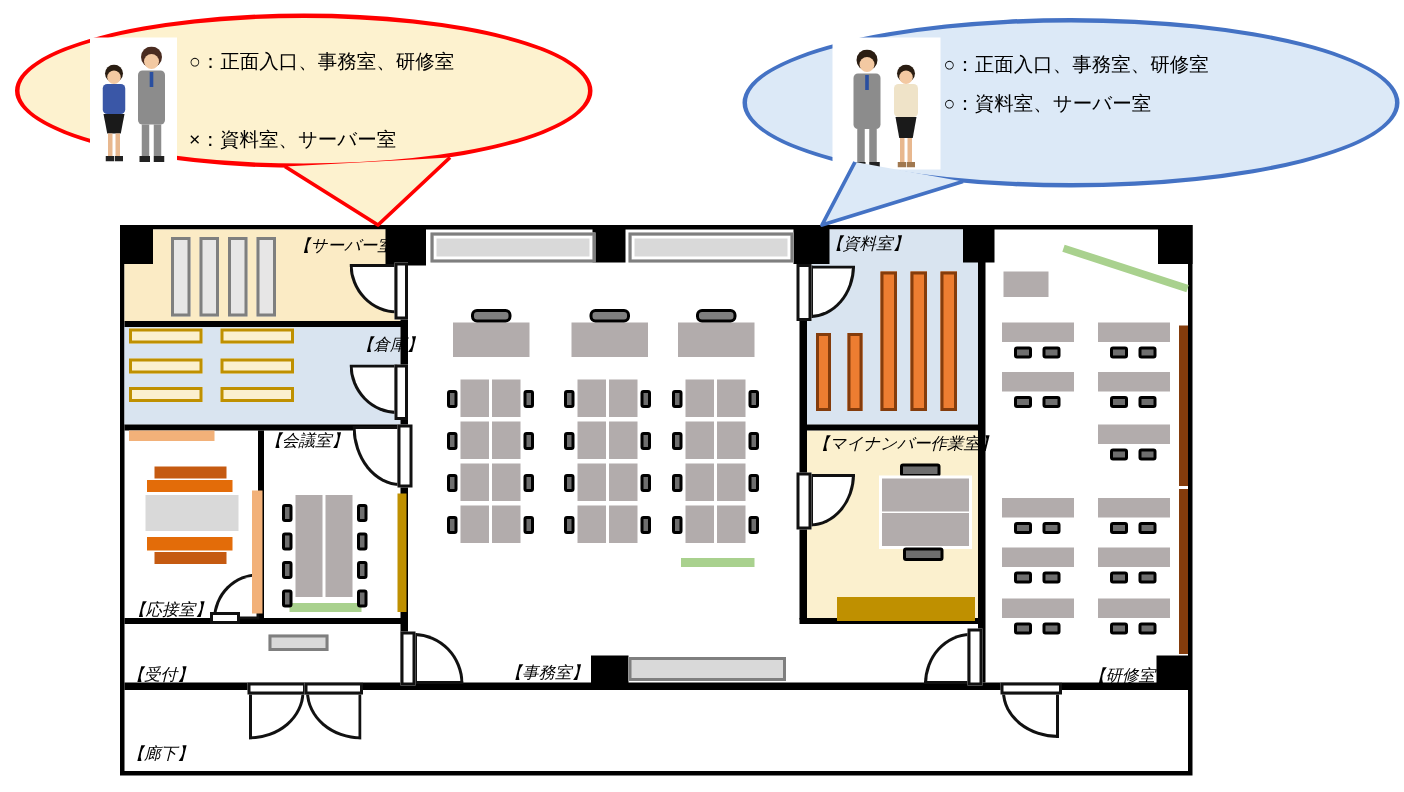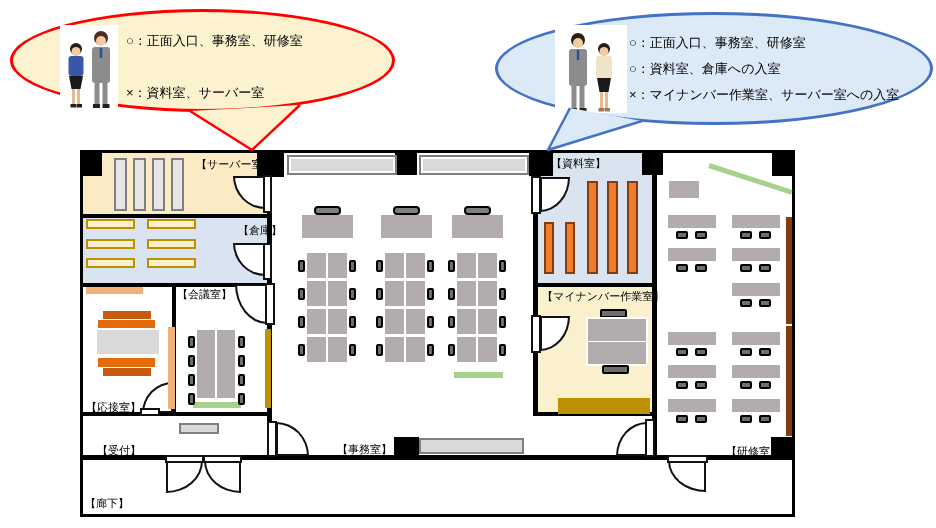--- a/index.html
+++ b/index.html
@@ -11,21 +11,21 @@
   .room{position:absolute;}
   .wall{position:absolute;background:#000;}
   .col{position:absolute;background:#000;}
   .window{position:absolute;background:#D9D9D9;border:2px solid #7F7F7F;box-shadow:inset 0 0 0 2px #fff;}
   .door-arc{position:absolute;background:#fff;border:2px solid #111;}
   .r-tl{border-radius:100% 0 0 0;}
   .r-tr{border-radius:0 100% 0 0;}
   .r-br{border-radius:0 0 100% 0;}
   .r-bl{border-radius:0 0 0 100%;}
   .door-panel{position:absolute;background:#fff;border:2px solid #111;}
-  .room-label{position:absolute;font-size:11px;color:#000;white-space:nowrap;line-height:13px;}
+  .room-label{position:absolute;font-size:11px;color:#000;white-space:nowrap;line-height:13px;font-style:italic;}
   .rack{position:absolute;background:#E7E6E6;border:2px solid #7F7F7F;}
   .wshelf{position:absolute;background:#FBF0CE;border:2px solid #BF9000;}
   .oshelf{position:absolute;background:#ED7D31;border:2px solid #843C0C;}
   .desk{position:absolute;background:#B2ACAC;}
   .chair-v{position:absolute;background:#6e6e6e;border:2px solid #000;border-radius:2px;}
   .chair-h{position:absolute;background:#6e6e6e;border:2px solid #000;border-radius:2px;}
   .monitor{position:absolute;background:#7F7F7F;border:2px solid #000;border-radius:4px;}
   .greenmat{position:absolute;background:#A9D18E;}
   .goldbar{position:absolute;background:#BF9000;}
   .brownbar{position:absolute;background:#843C0C;}
@@ -141,21 +141,21 @@
 
   <div class="desk" style="left:669px;top:181px;width:30px;height:17px;"></div>
   <div class="diag" style="left:709px;top:163px;width:87px;height:5px;transform:rotate(18deg);"></div>
   <div class="brownbar" style="left:786px;top:217px;width:6px;height:107px;"></div>
   <div class="brownbar" style="left:786px;top:326px;width:6px;height:110px;"></div>
 
   <div class="room-label" style="left:196px;top:158px;">【サーバー室】</div>
   <div class="room-label" style="left:238px;top:224px;">【倉庫】</div>
   <div class="room-label" style="left:177px;top:288px;">【会議室】</div>
   <div class="room-label" style="left:86px;top:401px;">【応接室】</div>
-  <div class="room-label" style="left:97px;top:444px;">【受付】</div>
+  <div class="room-label" style="left:85px;top:444px;">【受付】</div>
   <div class="room-label" style="left:337px;top:443px;">【事務室】</div>
   <div class="room-label" style="left:551px;top:157px;">【資料室】</div>
   <div class="room-label" style="left:542px;top:290px;">【マイナンバー作業室】</div>
   <div class="room-label" style="left:726px;top:445px;">【研修室】</div>
   <div class="room-label" style="left:85px;top:497px;">【廊下】</div>
 
   <div id="gen">
       <div class="rack" style="left: 114px; top: 158px; width: 13px; height: 53px;"></div>
       <div class="rack" style="left: 133px; top: 158px; width: 13px; height: 53px;"></div>
       <div class="rack" style="left: 152px; top: 158px; width: 13px; height: 53px;"></div>
@@ -312,21 +312,20 @@
         <circle cx="12" cy="8.5" r="4.5" fill="#F3C9A2"></circle>
         <rect x="4" y="13" width="16" height="22" rx="3" fill="#EFE3C8"></rect>
         <path d="M5 35 L19 35 L16.5 49 L7.5 49 Z" fill="#1a1a1a"></path>
         <rect x="8" y="49" width="3" height="16" fill="#E8B88F"></rect>
         <rect x="13" y="49" width="3" height="16" fill="#E8B88F"></rect>
         <rect x="6.5" y="65" width="5.5" height="3.5" fill="#A07850"></rect>
         <rect x="12.5" y="65" width="5.5" height="3.5" fill="#A07850"></rect>
       </svg>
     </div>
     <div class="bubble-text" style="left:131px;top:20px;">○：正面入口、事務室、研修室</div>
-    <div class="bubble-text" style="left:131px;top:46px;">○：資料室、倉庫への入室</div>
-    <div class="bubble-text" style="left:131px;top:72px;">×：マイナンバー作業室、サーバー室への入室</div>
+    <div class="bubble-text" style="left:131px;top:46px;">○：資料室、サーバー室</div>
   </div>
 
   <svg class="tails">
     <path d="M 190,111 L 252,150 L 300,105" fill="#FDF2CF" stroke="#FF0000" stroke-width="2.5" stroke-linejoin="round"></path>
     <path d="M 570,108 L 548,150 L 642,121" fill="#DCE9F7" stroke="#4472C4" stroke-width="2.5" stroke-linejoin="round"></path>
   </svg>
 </div>
 
 </body></html>

